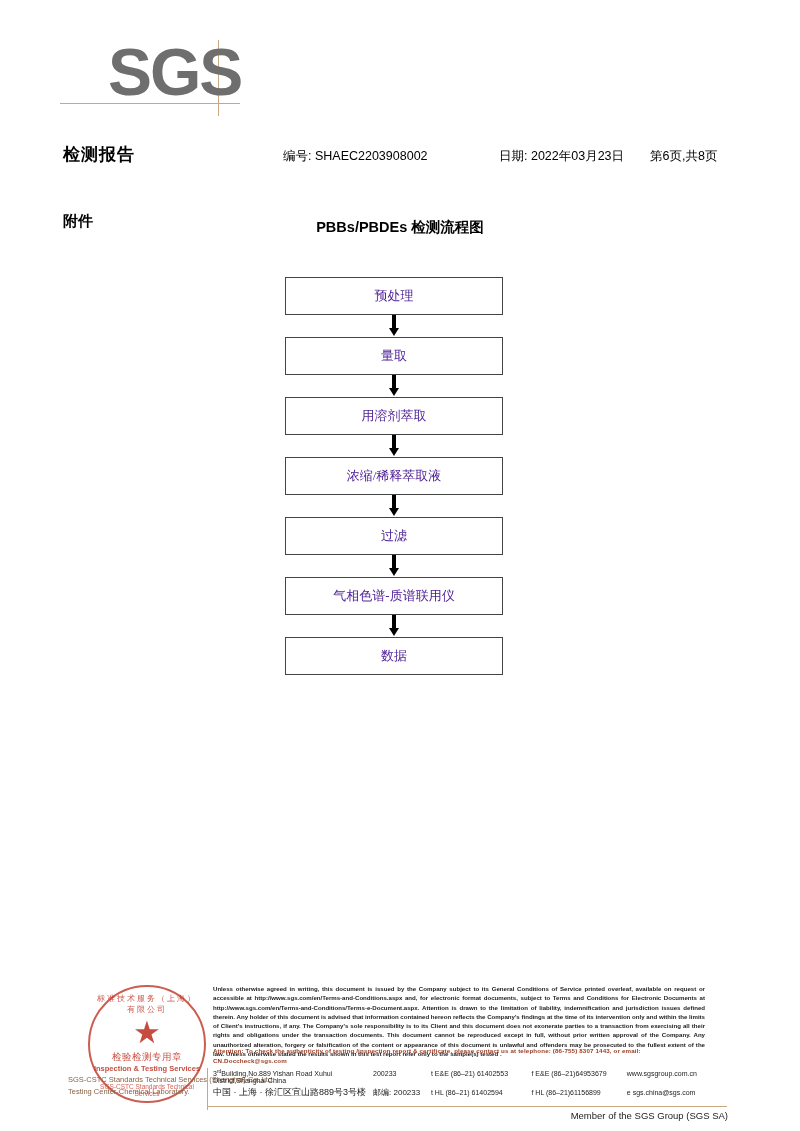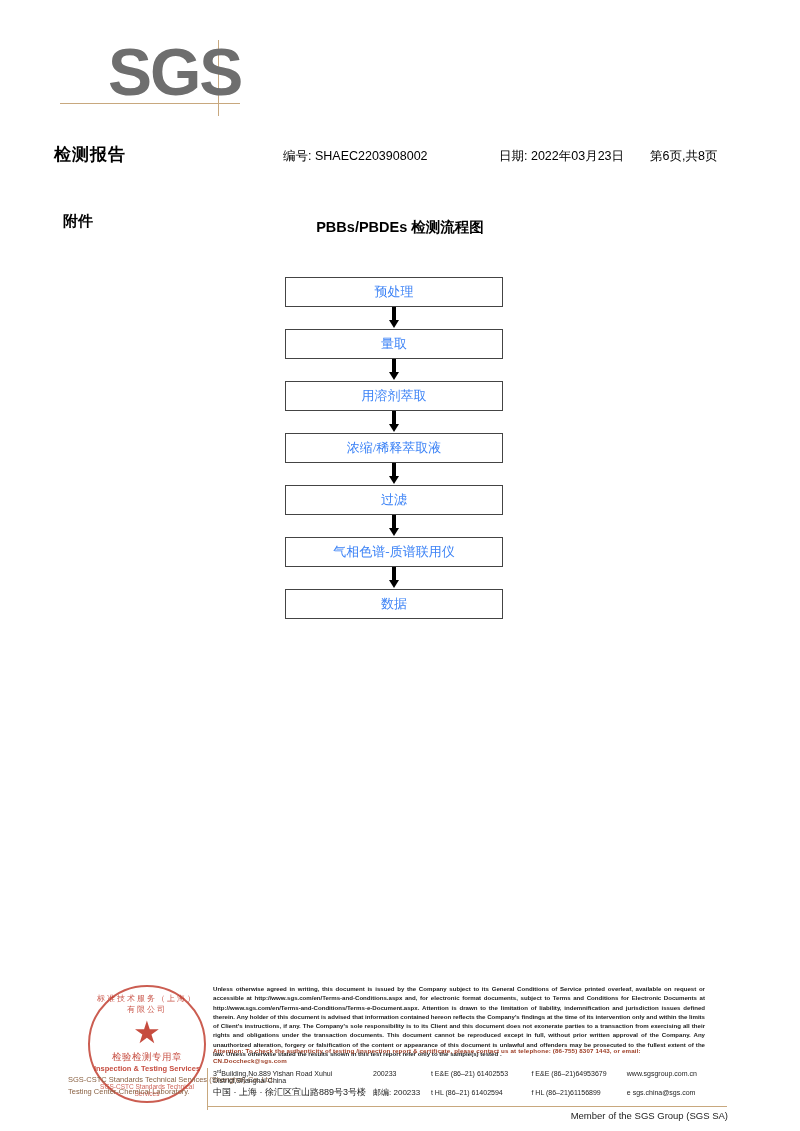--- a/index.html
+++ b/index.html
@@ -48,21 +48,21 @@
     left: 0px;
     top: 69px;
     width: 180px;
     height: 1.4px;
     background: #c8a87e;
   }
 
   
   .report-title {
     position: absolute;
-    left: 54px;
+    left: 63px;
     top: 143px;
     font-size: 17px;
     font-weight: bold;
     letter-spacing: 1px;
   }
   .attachment-label {
     position: absolute;
     left: 63px;
     top: 180px;
     font-size: 15px;
@@ -104,30 +104,30 @@
     position: absolute;
     left: 285px;
     top: 277px;
     width: 218px;
   }
   .flow-step {
     position: relative;
   }
   .flow-box {
     width: 218px;
-    height: 30px;
+    height: 38px;
     box-sizing: border-box;
     border: 1.2px solid #444;
     display: flex;
     align-items: center;
     justify-content: center;
     background: #fff;
     font-size: 13px;
     font-family: "Liberation Serif", serif;
-    color: #3b82f6;
+    color: #4c1d95;
   }
   .flow-arrow {
     width: 218px;
     height: 22px;
     position: relative;
   }
   .flow-arrow .shaft {
     position: absolute;
     left: 50%;
     margin-left: -1.6px;

